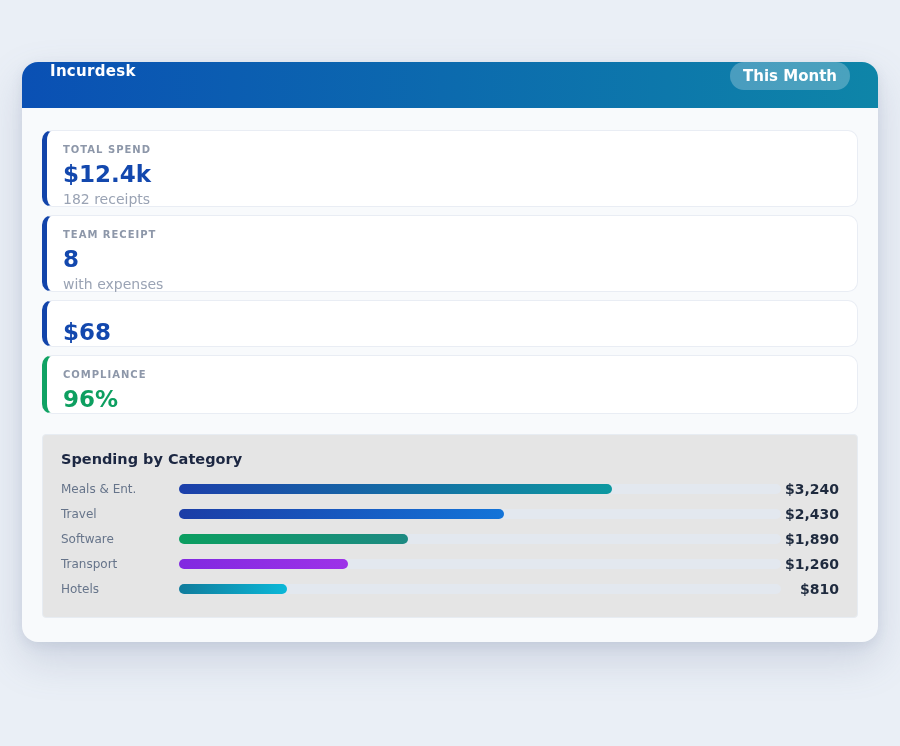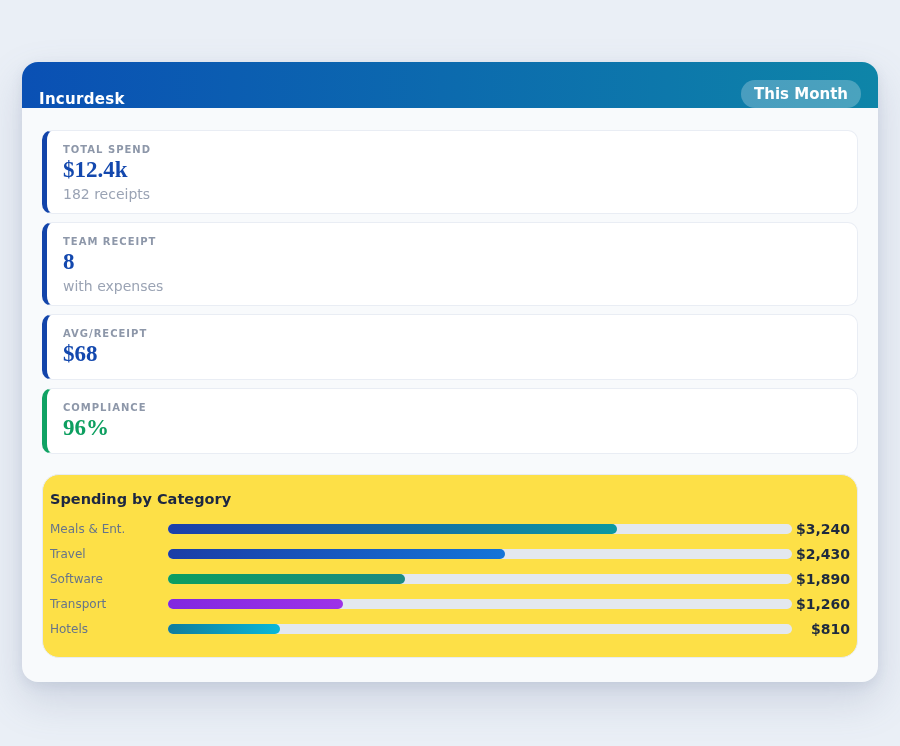--- a/index.html
+++ b/index.html
@@ -11,60 +11,60 @@
   .panel {
     position: absolute;
     left: 22px; top: 62px; width: 856px;
     background: #f8fafc;
     border-radius: 16px;
     box-shadow: 0 18px 40px rgba(100,116,150,.22), 0 4px 12px rgba(100,116,150,.12);
     overflow: hidden;
   }
   .header {
     height: 46px;
-    display: flex; align-items: flex-end; justify-content: space-between;
-    padding: 0 17px;
+    display: flex; align-items: flex-start; justify-content: space-between;
+    padding: 0 28px;
   }
   .app-title {
     color: #ffffff; font-size: 15px; font-weight: bold; letter-spacing: .3px;
   }
   .badge {
     background: rgba(255,255,255,.25);
     color: #ffffff;
     font-size: 15px; font-weight: bold;
     padding: 5px 13px;
     border-radius: 999px;
     border: none; cursor: pointer;
     font-family: inherit;
   }
   .content { padding: 22px 20px 24px; }
   .stat-card {
     background: #ffffff;
     border: 1px solid #e9edf4;
     border-left-width: 5px;
     border-left-style: solid;
     border-radius: 10px;
-    padding: 13px 16px 12px;
+    padding: 13px 16px 0;
     margin-bottom: 8px;
   }
   .stat-label {
     font-size: 10px; font-weight: bold; letter-spacing: 1px;
     color: #8d97a9; line-height: 12px;
   }
   .stat-value {
-    font-size: 23px; font-weight: bold; line-height: 27px;  font-family: Liberation Serif, serif;
+    font-size: 23px; font-weight: bold; line-height: 27px; margin-top: 5px;
   }
   .stat-sub {
     font-size: 14px; color: #9aa3b4; line-height: 13px; margin-top: 5px;
   }
   .chart-card {
-    background: #fde047;
+    background: #e5e5e5;
     border: 1px solid #e7ecf2;
-    border-radius: 17px;
-    padding: 16px 7px 16px;
+    border-radius: 4px;
+    padding: 16px 18px 16px;
     margin-top: 20px;
   }
   .chart-title {
     font-size: 14.5px; font-weight: bold; color: #1c2742; line-height: 17px;
   }
   .chart-rows { margin-top: 8px; }
   .chart-row { display: flex; align-items: center; height: 25px; }
   .row-label {
     width: 118px; flex: none;
     font-size: 12px; color: #66748a;
@@ -97,21 +97,20 @@
           <div class="stat-label">TOTAL SPEND</div>
           <div class="stat-value" style="color: rgb(19, 72, 174);">$12.4k</div>
           <div class="stat-sub">182 receipts</div>
         </article>
         <article class="stat-card" style="border-left-color: rgb(18, 68, 170);">
           <div class="stat-label">TEAM RECEIPT</div>
           <div class="stat-value" style="color: rgb(19, 72, 174);">8</div>
           <div class="stat-sub">with expenses</div>
         </article>
         <article class="stat-card" style="border-left-color: rgb(18, 68, 170);">
-          <div class="stat-label">AVG/RECEIPT</div>
           <div class="stat-value" style="color: rgb(19, 72, 174);">$68</div>
         </article>
         <article class="stat-card" style="border-left-color: rgb(15, 162, 99);">
           <div class="stat-label">COMPLIANCE</div>
           <div class="stat-value" style="color: rgb(13, 159, 96);">96%</div>
         </article>
       </section>
     <section class="chart-card">
       <div class="chart-title">Spending by Category</div>
       <div class="chart-rows" id="chart-rows">

